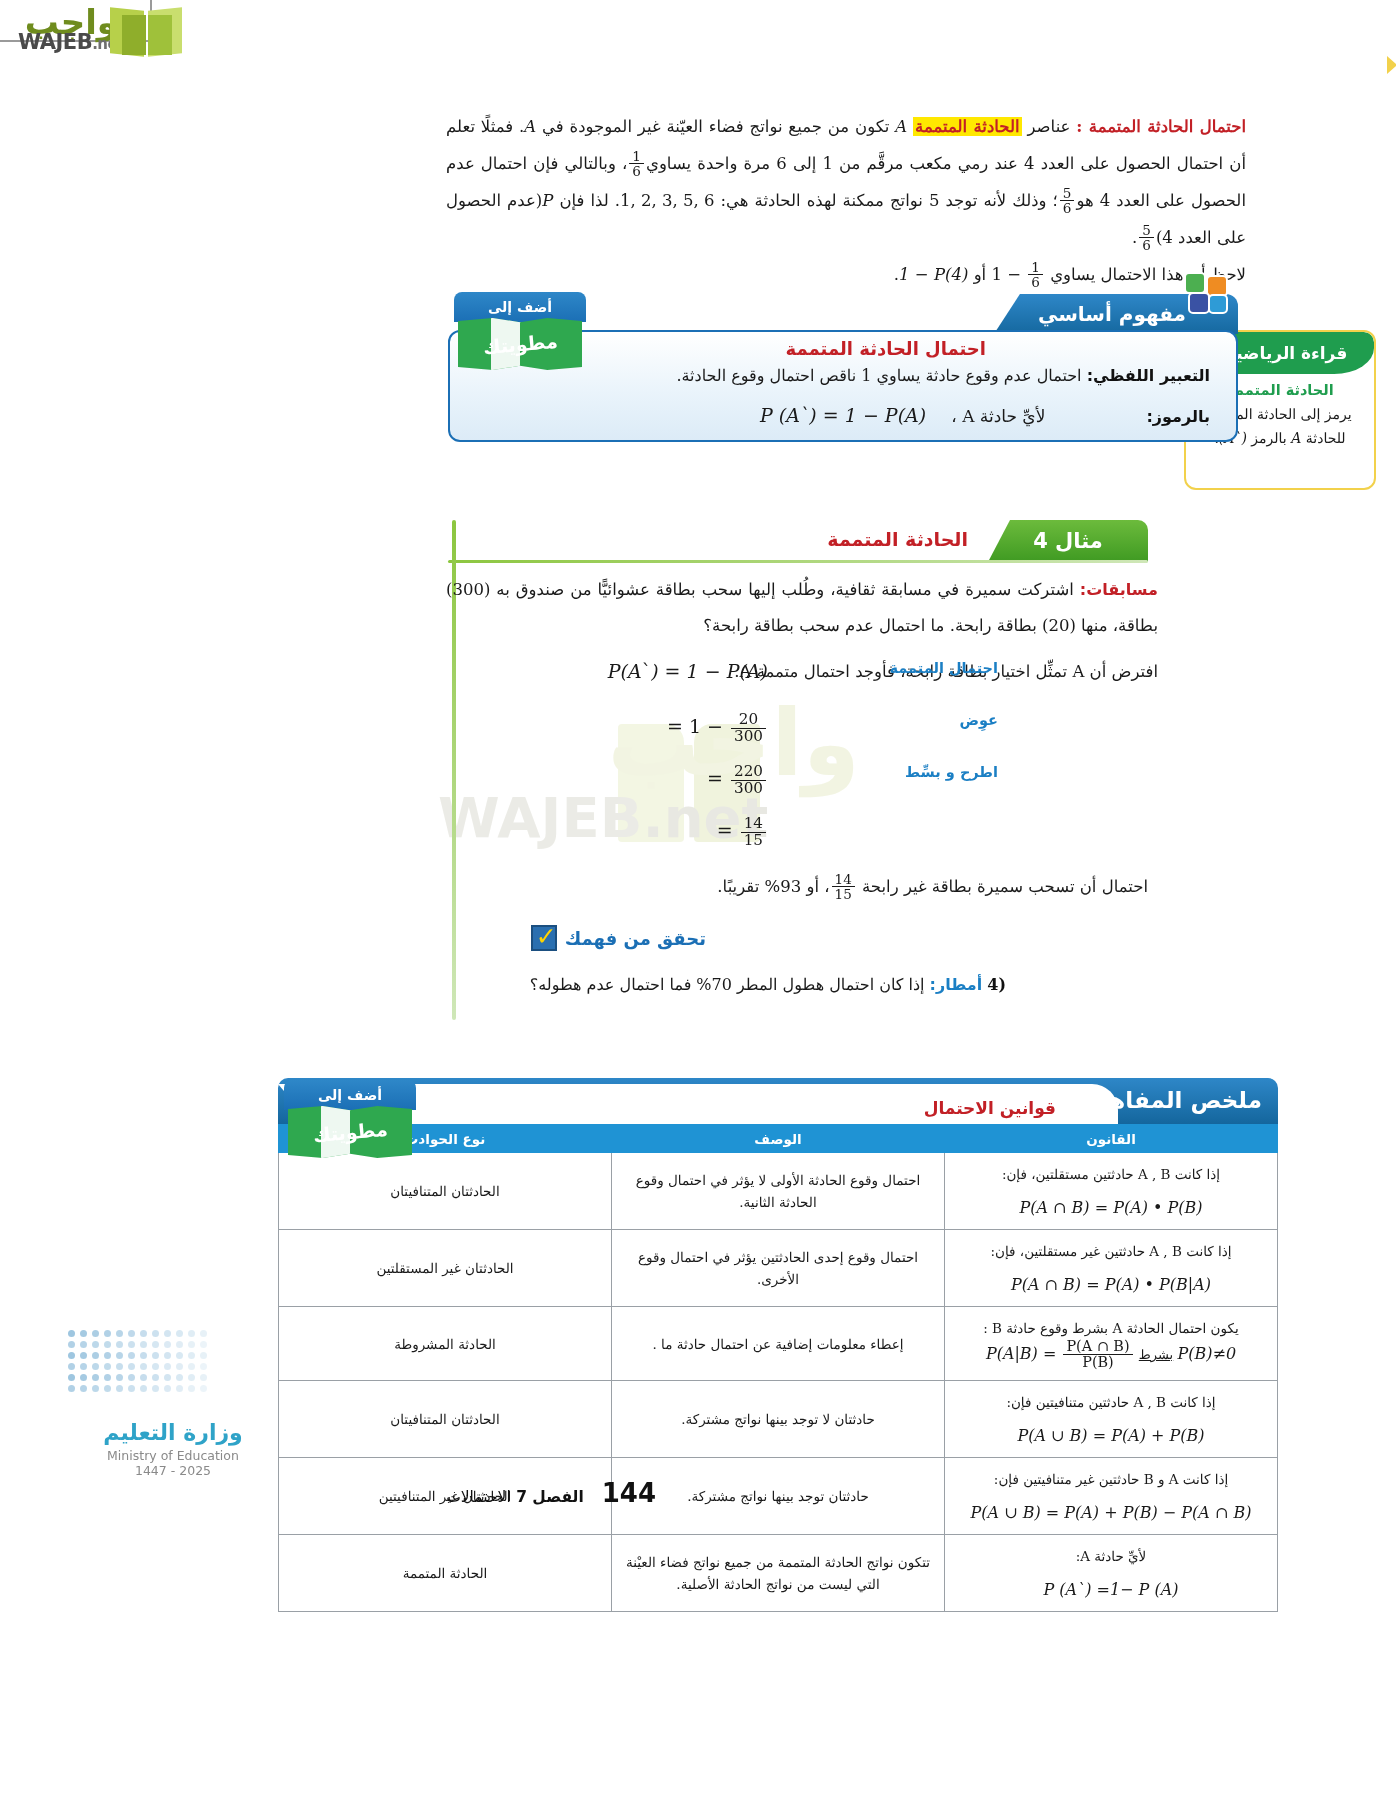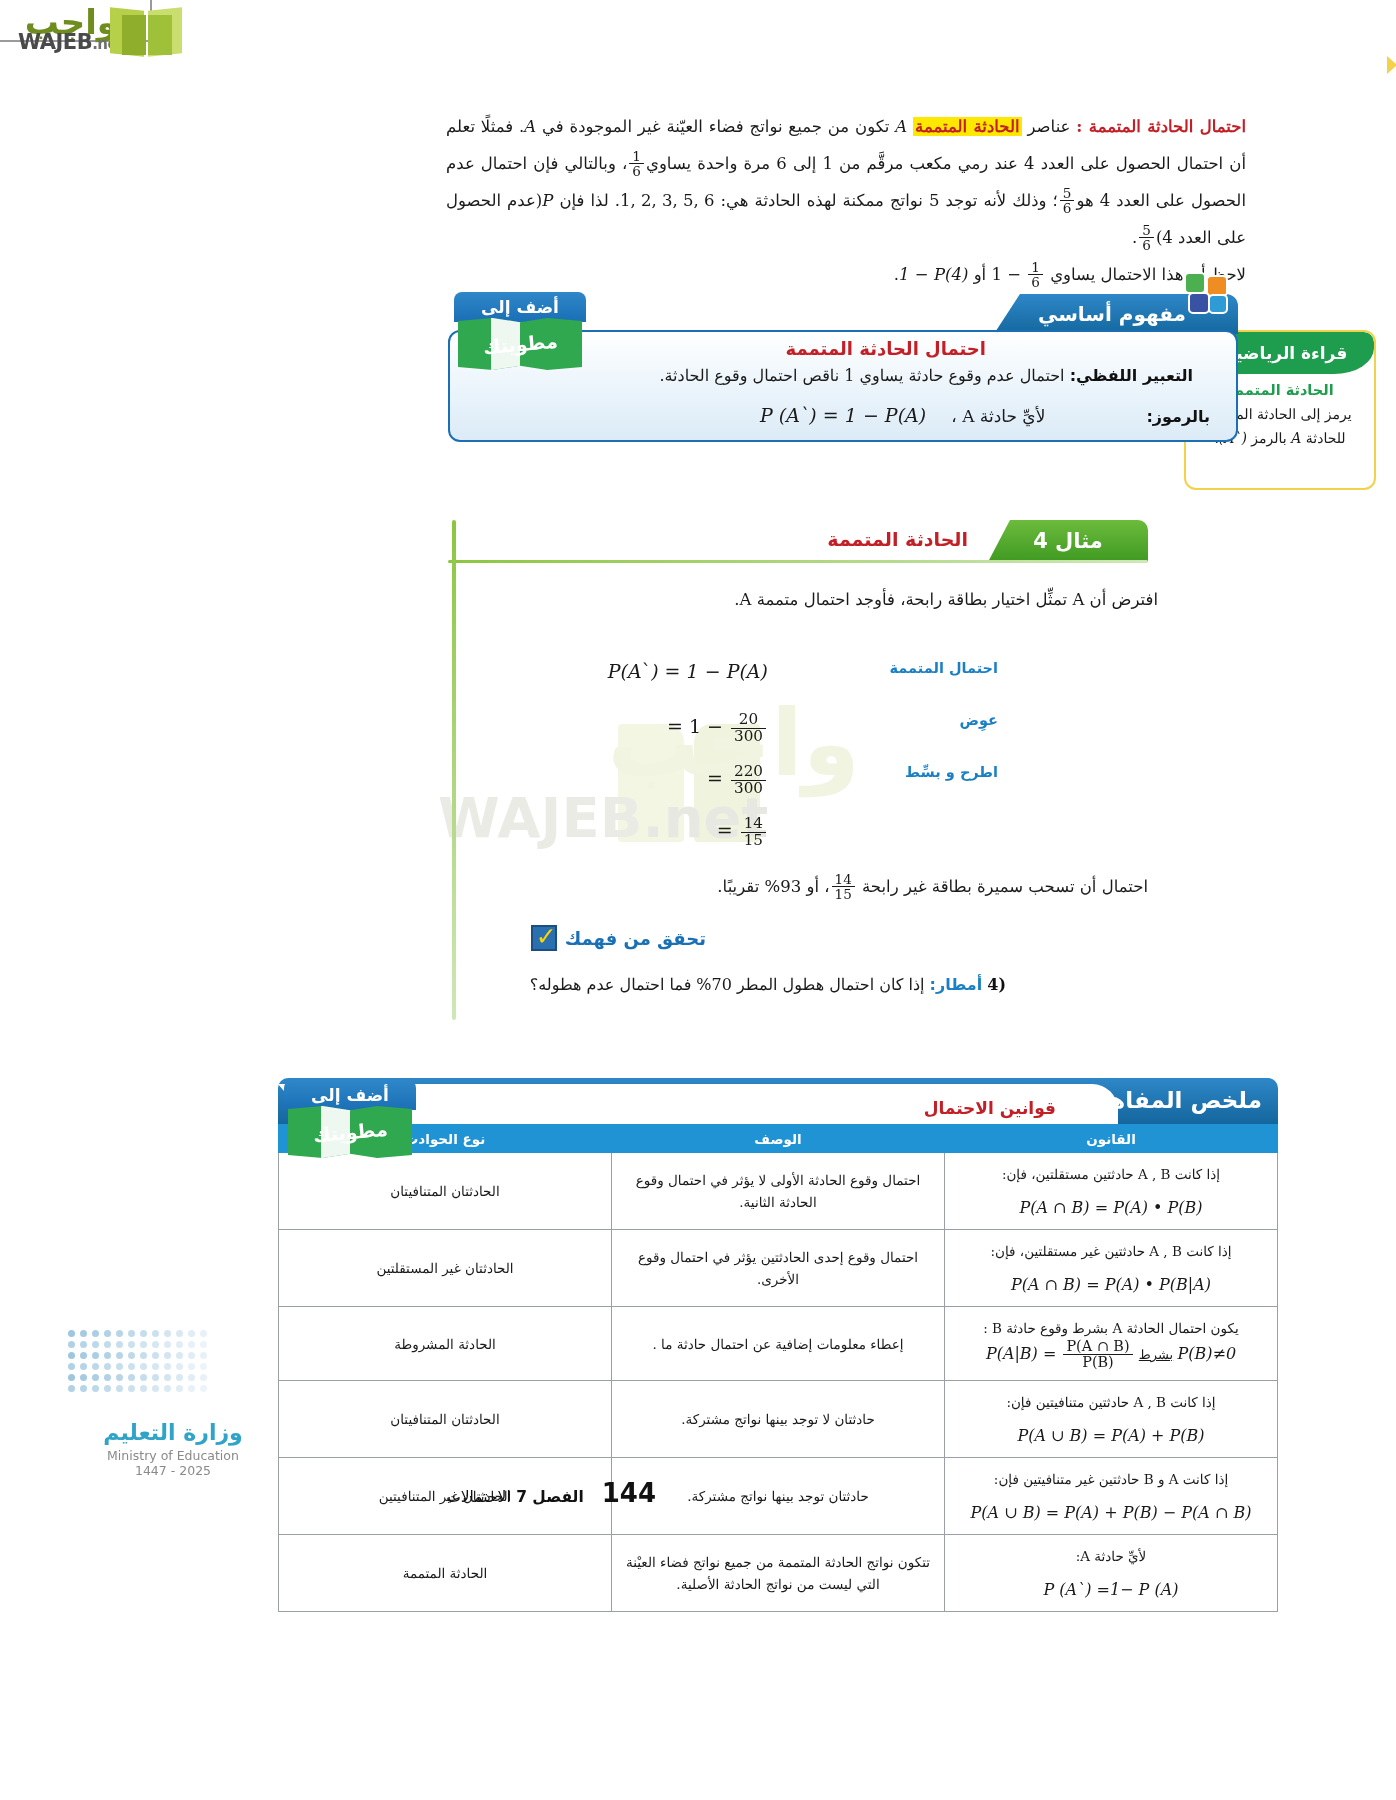--- a/index.html
+++ b/index.html
@@ -103,30 +103,30 @@
   .cb-puzzle i { position:absolute; display:block; border-radius:5px; border:2px solid #fff; }
   .cb-puzzle .g { left:0; top:0; width:22px; height:22px; background:#4caf50; }
   .cb-puzzle .o { left:22px; top:3px; width:22px; height:22px; background:#ef8c22; }
   .cb-puzzle .b { left:4px; top:20px; width:22px; height:22px; background:#3a52a4; }
   .cb-puzzle .t { left:24px; top:22px; width:20px; height:20px; background:#2e9bd6; }
   .cb-title {
     position:absolute; right:250px; top:6px; color:#c22026; font-weight:bold; font-size:18px;
   }
   .cb-row { position:absolute; right:26px; font-family:"DejaVu Serif","Liberation Serif",serif; direction:rtl;}
   .cb-lbl { color:#111; font-weight:bold; font-size:16px; font-family:"DejaVu Sans","Liberation Sans",sans-serif;}
-  .cb-r1 { top:34px; right:43px; font-size:16px; }
+  .cb-r1 { top:34px; right:26px; font-size:16px; }
   .cb-r2 { top:72px; right:26px; font-size:16px; }
   .cb-f { margin-right:96px; font-size:17px; }
 
   
   .foldbadge { position:absolute; width:132px; height:84px; }
   .foldbadge .top {
     position:absolute; left:0; top:0; width:132px; height:30px;
     background:linear-gradient(#2e87c8,#1b6fb5); color:#fff;
-    border-radius:8px 8px 0 0; font-size:17px; font-weight:bold;
+    border-radius:8px 8px 0 0; font-size:14px; font-weight:bold;
     display:flex; align-items:center; justify-content:center;
   }
   .foldbadge .gr {
     position:absolute; left:4px; top:26px; width:124px; height:52px;
     background:#2fa84f; border-radius:3px;
     clip-path:polygon(0 6%,28% 0,50% 8%,72% 0,100% 6%,100% 94%,72% 100%,50% 92%,28% 100%,0 94%);
     display:flex; align-items:center; justify-content:center;
   }
   .foldbadge .gr span { color:#fff; font-size:19px; font-weight:bold; transform:rotate(-5deg); }
   .foldbadge .gr::before{content:"";position:absolute;left:27%;top:0;width:23%;height:100%;background:#fff;opacity:.92;}
@@ -305,20 +305,24 @@
   <div class="ex-tabwrap">
     <div class="ex-tab">
       <span>مثال 4</span>
     </div>
     <div class="ex-title">الحادثة المتممة</div>
   </div>
   <div class="ex-rule"></div>
   <div class="ex-leftbar"></div>
 
   <div class="ex-body">
+    <div class="ex-p">
+      <span class="ex-kw">مسابقات:</span>
+      <span>اشتركت سميرة في مسابقة ثقافية، وطُلب إليها سحب بطاقة عشوائيًّا من صندوق به (300) بطاقة، منها (20) بطاقة رابحة. ما احتمال عدم سحب بطاقة رابحة؟</span>
+    </div>
     <div class="ex-p2">افترض أن A تمثِّل اختيار بطاقة رابحة، فأوجد احتمال متممة A.</div>
   </div>
 
   <div class="work">
     <div class="wrow">
       <span class="eq mi">P(A<span style="font-style:normal">`</span>) = 1 − P(A)</span>
       <span class="note">احتمال المتممة</span>
     </div>
     <div class="wrow">
       <span class="eq">= 1 − <span class="frac" style="font-size:.8em"><span class="n">20</span><span class="d">300</span></span></span>

